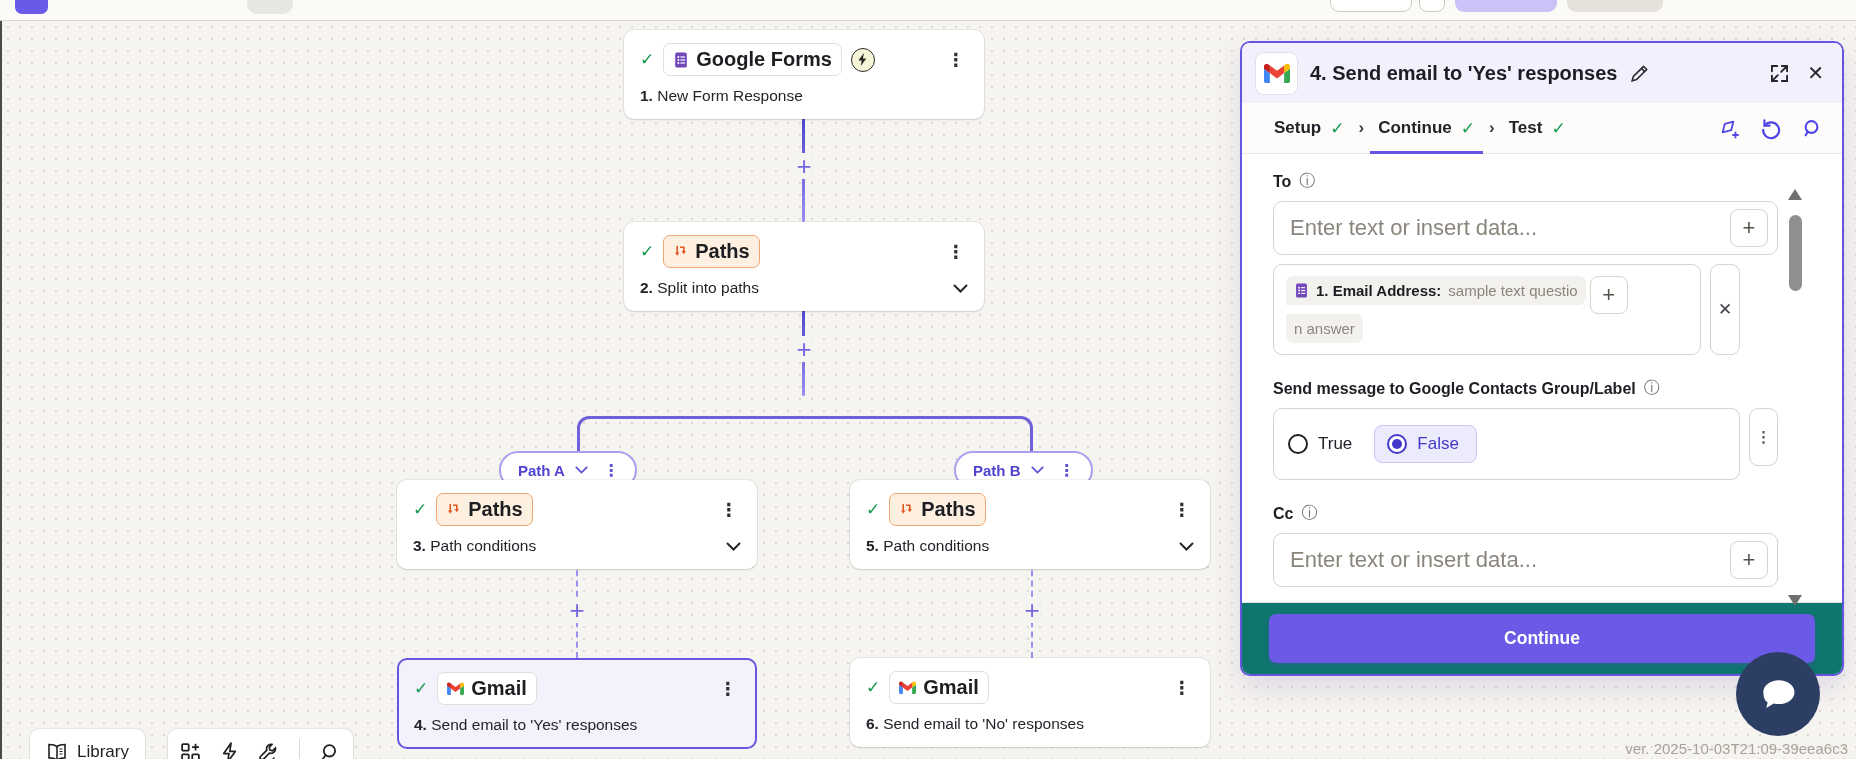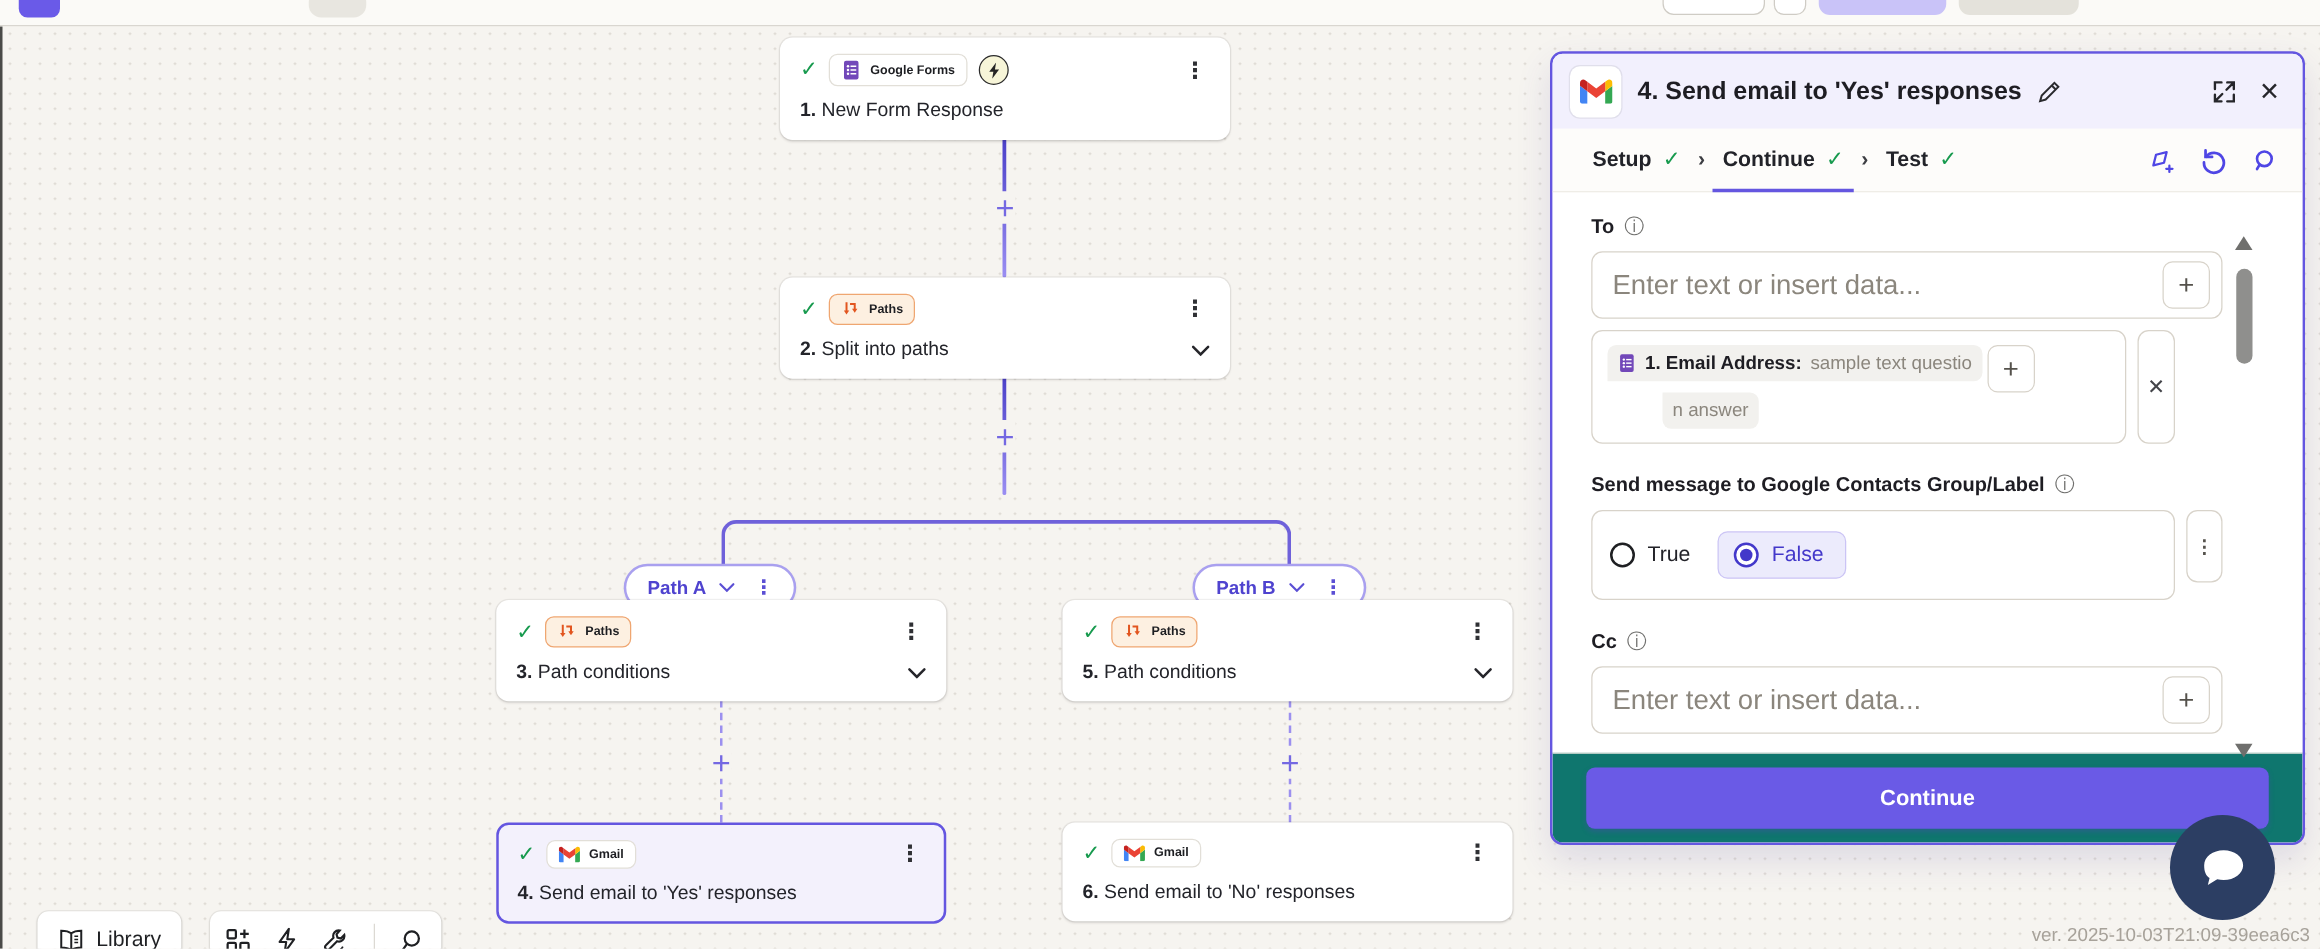--- a/index.html
+++ b/index.html
@@ -34,21 +34,21 @@
     border:3px solid #6f61da; border-bottom:none; border-radius:12px 12px 0 0; }
 
   
   .node { position:absolute; width:360px; background:#fff; border-radius:10px;
     box-shadow:0 1px 2px rgba(50,45,40,.14),0 0 0 1px rgba(0,0,0,.05); padding:13px 16px 14px 16px; }
   .node.selected { background:#f3f1fc; box-shadow:none; border:2px solid #6456e0; padding:12px 15px 13px 15px; }
   .nrow1 { display:flex; align-items:center; gap:9px; }
   .nrow2 { display:flex; align-items:center; margin-top:11px; font-size:15.5px; color:#23242a; }
   .check { color:#179a4e; font-weight:700; font-size:17px; }
   .app-pill { display:inline-flex; align-items:center; gap:7px; border:1px solid #e2dfd8; border-radius:7px;
-    padding:4px 9px; background:#fff; font-weight:700; font-size:10px; color:#1d1e22; }
+    padding:4px 9px; background:#fff; font-weight:700; font-size:20px; color:#1d1e22; }
   .app-pill.orange { border:1.5px solid #efa671; background:#fdf0e1; }
   .instant { width:24px; height:24px; border:1.6px solid #2b2b2b; border-radius:50%;
     background:#f7f5d8; display:flex; align-items:center; justify-content:center; }
   .kebab { margin-left:auto; color:#2f3034; font-size:18px; font-weight:700; cursor:pointer; padding:0 3px; }
   .ntitle b { font-weight:700; }
   .chev { margin-left:auto; }
 
   
   .path-pill { position:absolute; top:430px; height:38px; display:flex; align-items:center; gap:10px;
     padding:0 13px 0 17px; background:#fff; border:2px solid #a9a0ef; border-radius:20px;
@@ -97,21 +97,21 @@
   .ph { color:#8b867d; font-size:22px; }
   .plus-btn { margin-left:auto; width:38px; height:38px; border:1px solid #d8d3ca; border-radius:8px;
     background:#fff; font-size:22px; color:#55524c; font-weight:400; cursor:pointer; line-height:1; }
   .mapped-row { margin-top:9px; display:flex; gap:9px; }
   .mapped-field { width:428px; border:1px solid #d8d3ca; border-radius:9px; padding:11px 9px 11px 12px; }
   .chip-line1 { display:flex; align-items:flex-start; }
   .chip { display:inline-flex; align-items:center; gap:7px; background:#f2f1ee; border-radius:7px 7px 7px 0;
     padding:6px 8px; font-size:15px; color:#1e1d23; max-width:316px; white-space:nowrap; overflow:hidden; }
   .chip b { font-weight:700; }
   .chip .grey { color:#8b867d; }
-  .chip2 { border-radius:0 7px 7px 7px; color:#8b867d; margin-top:0;margin-left:44px; }
+  .chip2 { border-radius:0 7px 7px 7px; color:#8b867d; margin-top:0; }
   .chip-line1 .plus-btn { margin-left:4px; }
   .remove-box { width:30px; border:1px solid #d8d3ca; border-radius:9px; background:#fff;
     display:flex; align-items:center; justify-content:center; font-size:17px; color:#44454a; cursor:pointer; }
   .section { margin-top:23px; }
   .radio-row { margin-top:9px; display:flex; gap:9px; }
   .radio-container { width:484px; height:72px; border:1px solid #d8d3ca; border-radius:9px;
     display:flex; align-items:center; gap:22px; padding:0 14px; }
   .radio-opt { display:flex; align-items:center; gap:10px; font-size:17px; color:#232329; cursor:pointer; }
   .radio-outer { width:20px; height:20px; border:2.2px solid #1f2023; border-radius:50%; background:#fff; }
   .radio-opt.sel { background:#ecebfc; border:1px solid #cbc4f5; border-radius:8px; padding:8px 17px 8px 12px;

